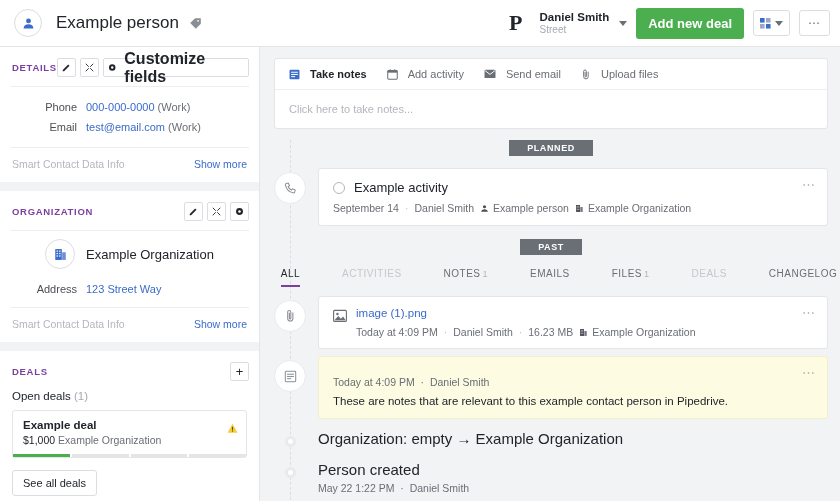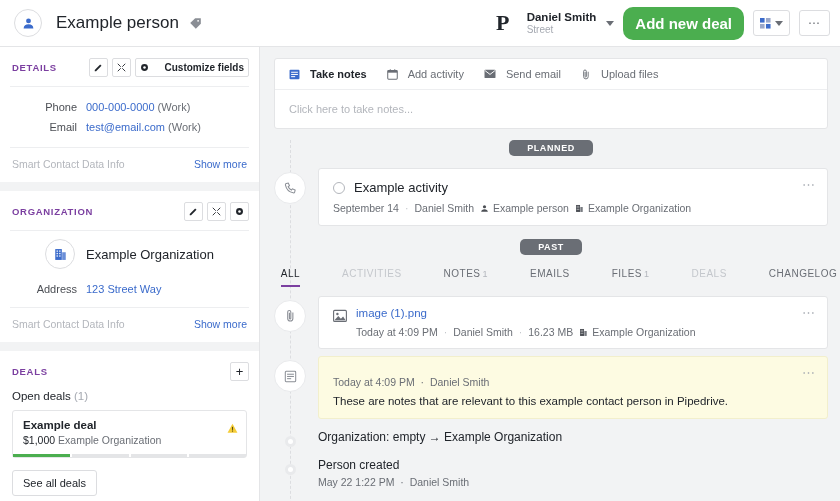--- a/index.html
+++ b/index.html
@@ -35,22 +35,22 @@
     margin-left: auto; display: flex; align-items: center; gap: 9px;
   }
   .pd-logo { display:flex; align-items:center; }
   .user-block { display: flex; align-items: center; gap: 7px; }
   .user-name { font-size: 11.5px; font-weight: bold; color: #21252b; line-height: 13px;}
   .user-role { font-size: 10px; color: #a5a9b1; line-height: 12px; }
   .caret-down { width: 0; height: 0; border-left: 4px solid transparent;
     border-right: 4px solid transparent; border-top: 5px solid #6a6e75; margin-left: 3px; }
 
   .btn-green {
-    background: #4bae4f; color: #fff; font-size: 15px; font-weight: bold;
-    border: none; border-radius: 10px; padding: 8px 12px; cursor: pointer;
+    background: #4bae4f; color: #fff; font-size: 13px; font-weight: bold;
+    border: none; border-radius: 3px; padding: 8px 12px; cursor: pointer;
     white-space: nowrap;
   }
   .icon-btn {
     border: 1px solid #dcdde0; background: #fff; border-radius: 3px;
     height: 26px; display: flex; align-items: center; justify-content: center;
     padding: 0 6px; cursor: pointer; gap: 3px;
   }
 
   
   .body-wrap { display: flex; height: 454px; }
@@ -68,21 +68,21 @@
   }
   .panel-label {
     font-size: 9.5px; letter-spacing: .7px; font-weight: bold;
     color: #7b3fa0; text-transform: uppercase;
   }
   .panel-head-btns { display: flex; gap: 4px; align-items: center; }
   .mini-btn {
     border: 1px solid #dcdde0; background: #fff; border-radius: 2px;
     height: 19px; min-width: 19px; padding: 0 4px;
     display: flex; align-items: center; justify-content: center;
-    cursor: pointer; gap: 16px; font-size: 10px; color: #21252b; font-weight: bold;
+    cursor: pointer; gap: 8px; font-size: 16px; color: #21252b; font-weight: bold;
   }
   .panel-divider { height: 1px; background: #edeef0; margin: 0 10px; }
   .field-rows { padding: 10px 0 10px 0; }
   .field-row {
     display: flex; font-size: 11px; padding: 4px 12px 4px 0; align-items: baseline;
   }
   .field-label {
     width: 86px; text-align: right; color: #4b4e54; flex: none;
     padding-right: 9px; font-size: 11px;
   }
@@ -153,21 +153,21 @@
 
   .timeline { position: relative; margin-top: 11px; }
   .tl-line {
     position: absolute; left: 16px; top: 0; bottom: -40px; width: 1px;
     border-left: 1px dashed #dcdde0;
   }
 
   .divider-pill-wrap { display: flex; justify-content: center; position: relative; z-index:2;}
   .divider-pill {
     background: #6a6e75; color: #fff; font-size: 9px; font-weight: bold;
-    letter-spacing: .6px; padding: 3px 18px; border-radius: 5px;
+    letter-spacing: .6px; padding: 3px 18px; border-radius: 0;
   }
 
   .tl-item { display: flex; position: relative; z-index: 2; }
   .tl-icon {
     width: 32px; height: 32px; border-radius: 50%; background: #fff;
     border: 1px solid #e9eaec; flex: none;
     display: flex; align-items: center; justify-content: center;
     margin-top: 4px;
   }
   .tl-body { flex: 1; margin-left: 12px; }
@@ -213,21 +213,21 @@
   .note-text { font-size: 11.5px; color: #21252b; margin-top: 7px; }
   .note-meta { font-size: 10.5px; color: #6a6e75; margin-top: 8px; }
 
   .log-item { display: flex; position: relative; z-index: 2; margin-top: 3px;}
   .log-dot-wrap { width: 32px; flex: none; display: flex; justify-content: center; padding-top: 6px;}
   .log-dot {
     width: 11px; height: 11px; border-radius: 50%;
     background: #fff; border: 3px solid #e9eaec;
   }
   .log-body { margin-left: 12px; padding-bottom: 11px; }
-  .log-title { font-size: 12px; color: #21252b; }
+  .log-title { font-size: 15px; color: #21252b; }
   .log-meta { font-size: 10.5px; color: #6a6e75; margin-top: 4px; }
 </style>
 </head>
 <body>
 
 <div class="topbar">
   <div class="person-avatar">
     <svg width="15" height="15" viewBox="0 0 16 16">
       <circle cx="8" cy="5.2" r="2.6" fill="#3b6bcb"></circle>
       <path d="M2.8 13.2c0-2.9 2.3-4.4 5.2-4.4s5.2 1.5 5.2 4.4z" fill="#3b6bcb"></path>

